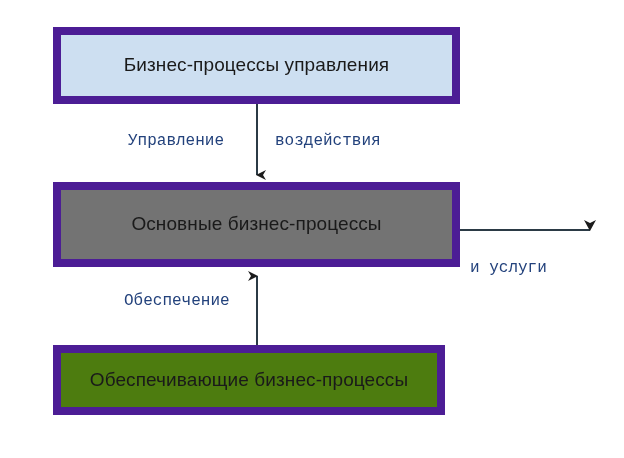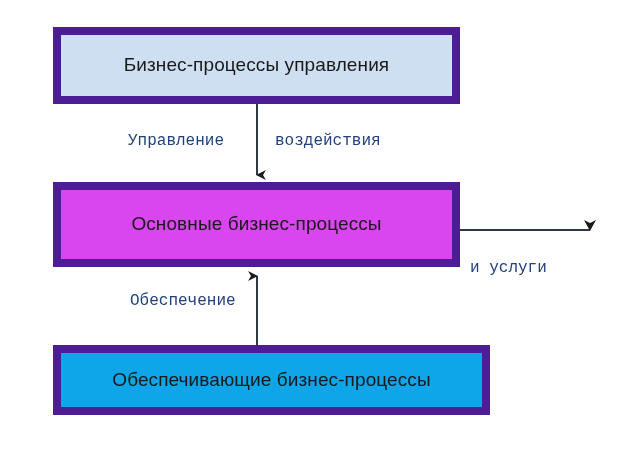--- a/index.html
+++ b/index.html
@@ -39,48 +39,48 @@
     top: 27px;
     width: 407px;
     height: 77px;
     background: #cddff1;
   }
   #box-core {
     left: 53px;
     top: 182px;
     width: 407px;
     height: 85px;
-    background: #d946ef;
+    background: #737373;
   }
   #box-support {
     left: 53px;
     top: 345px;
-    width: 437px;
+    width: 392px;
     height: 70px;
-    background: #0ea5e9;
+    background: #4d7c0f;
   }
   .arrow-label {
     position: absolute;
     color: #23427c;
     font-size: 16px;
     white-space: nowrap;
     line-height: 1.15;
     font-family: Liberation Mono, monospace;
   }
   #label-control-left {
     left: 128px;
     top: 132px;
   }
   #label-control-right {
     left: 268px;
     top: 132px;
     margin-left: 7px;
   }
   #label-support-left {
-    left: 130px;
+    left: 124px;
     top: 292px;
   }
   #label-support-right {
     left: 268px;
     top: 292px;
   }
   #label-products-line1 {
     left: 470px;
     top: 197px;
   }

